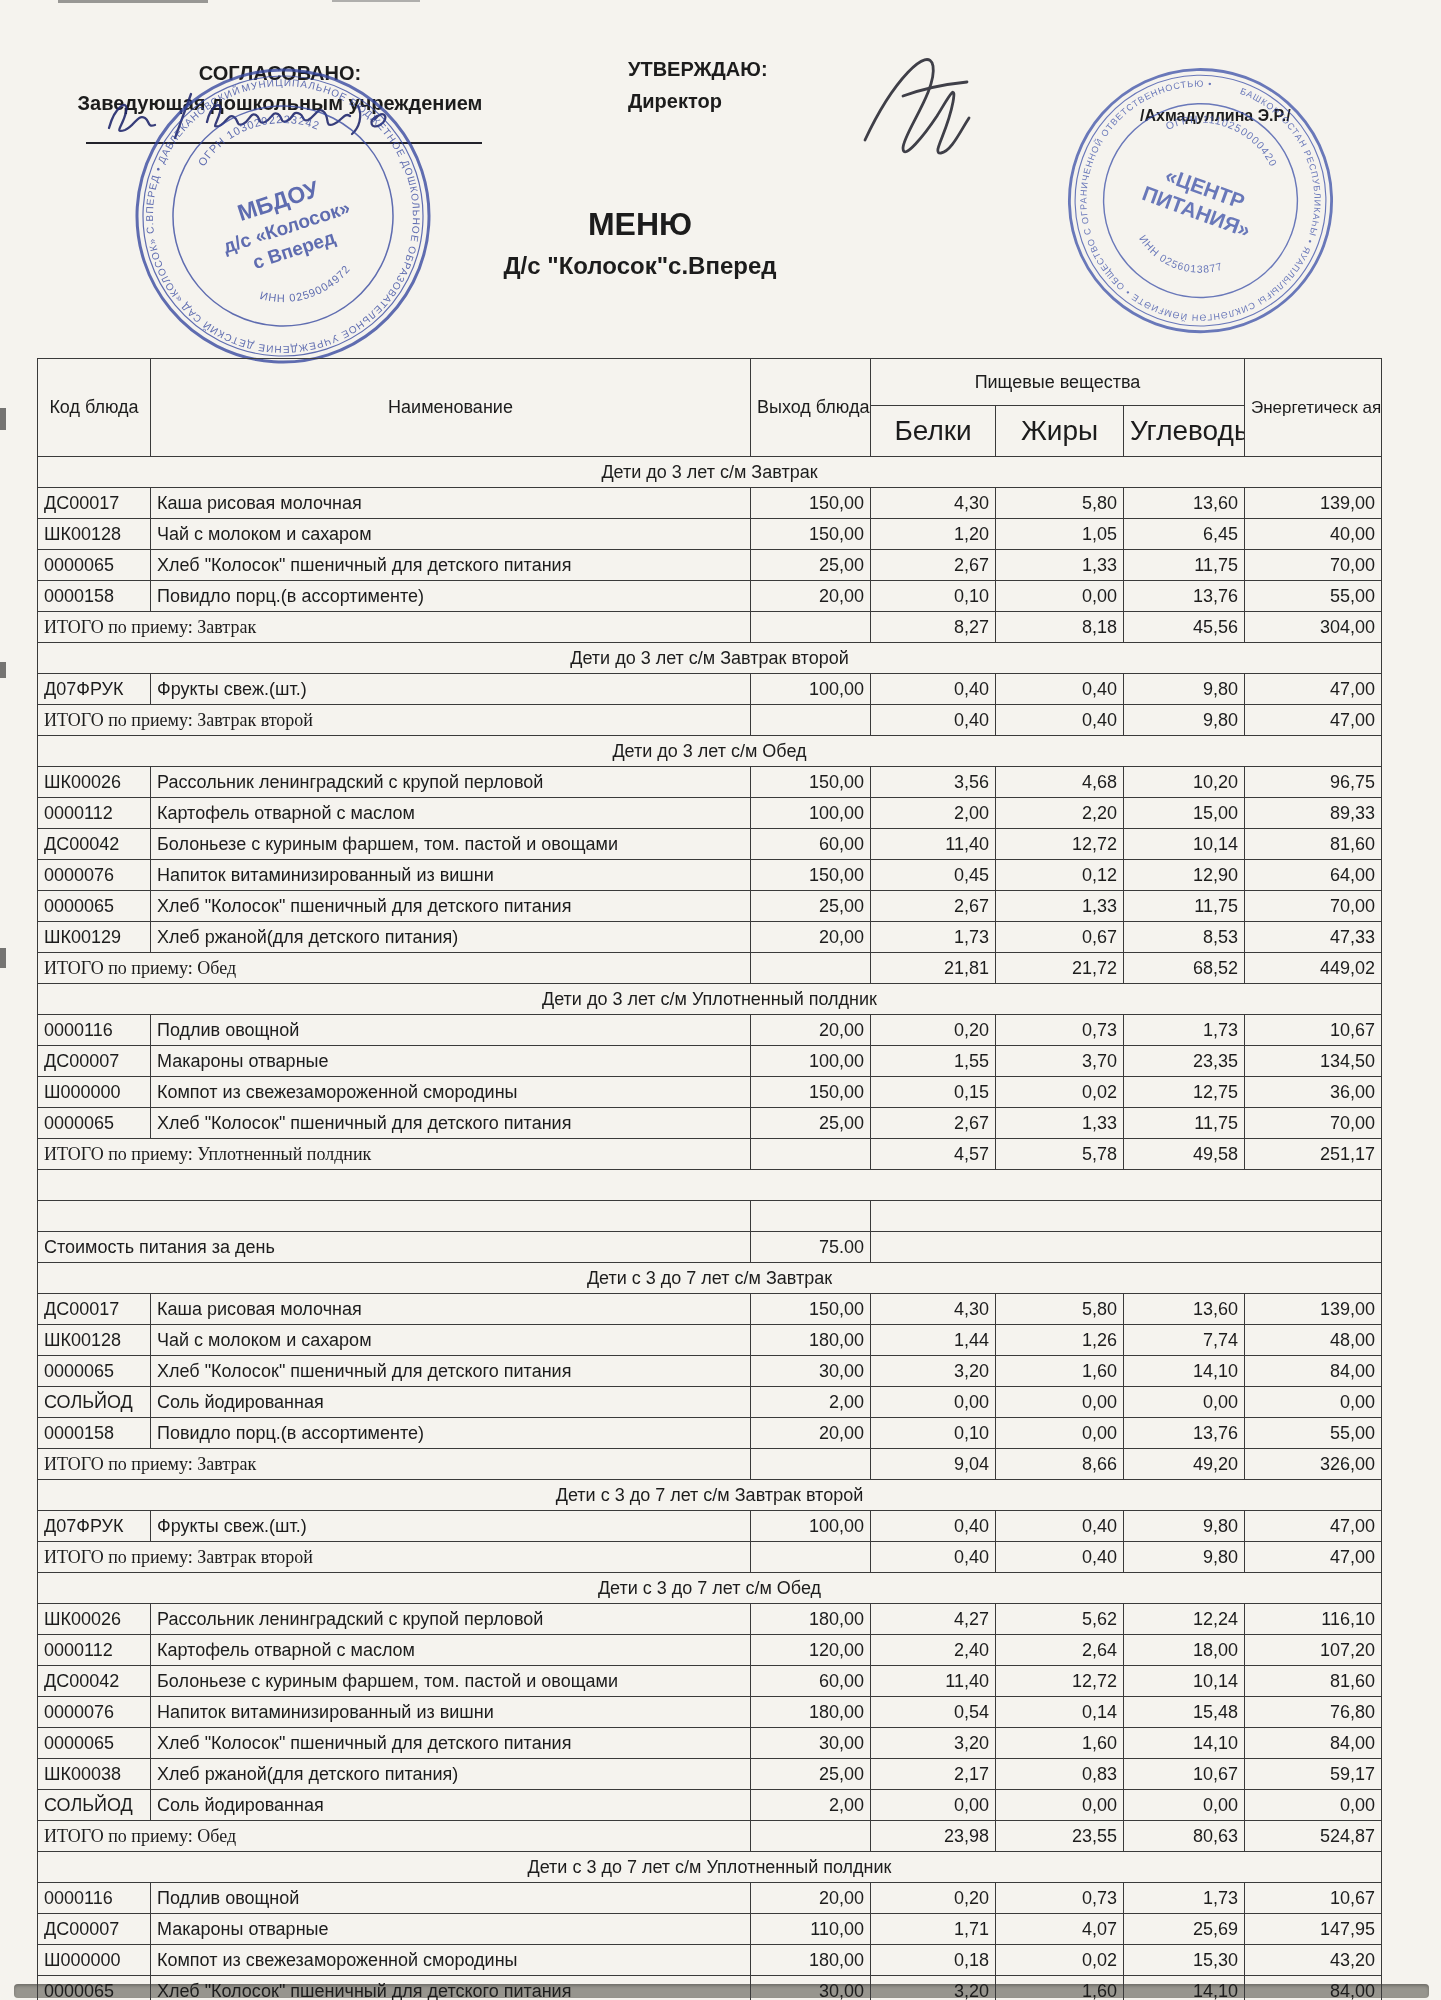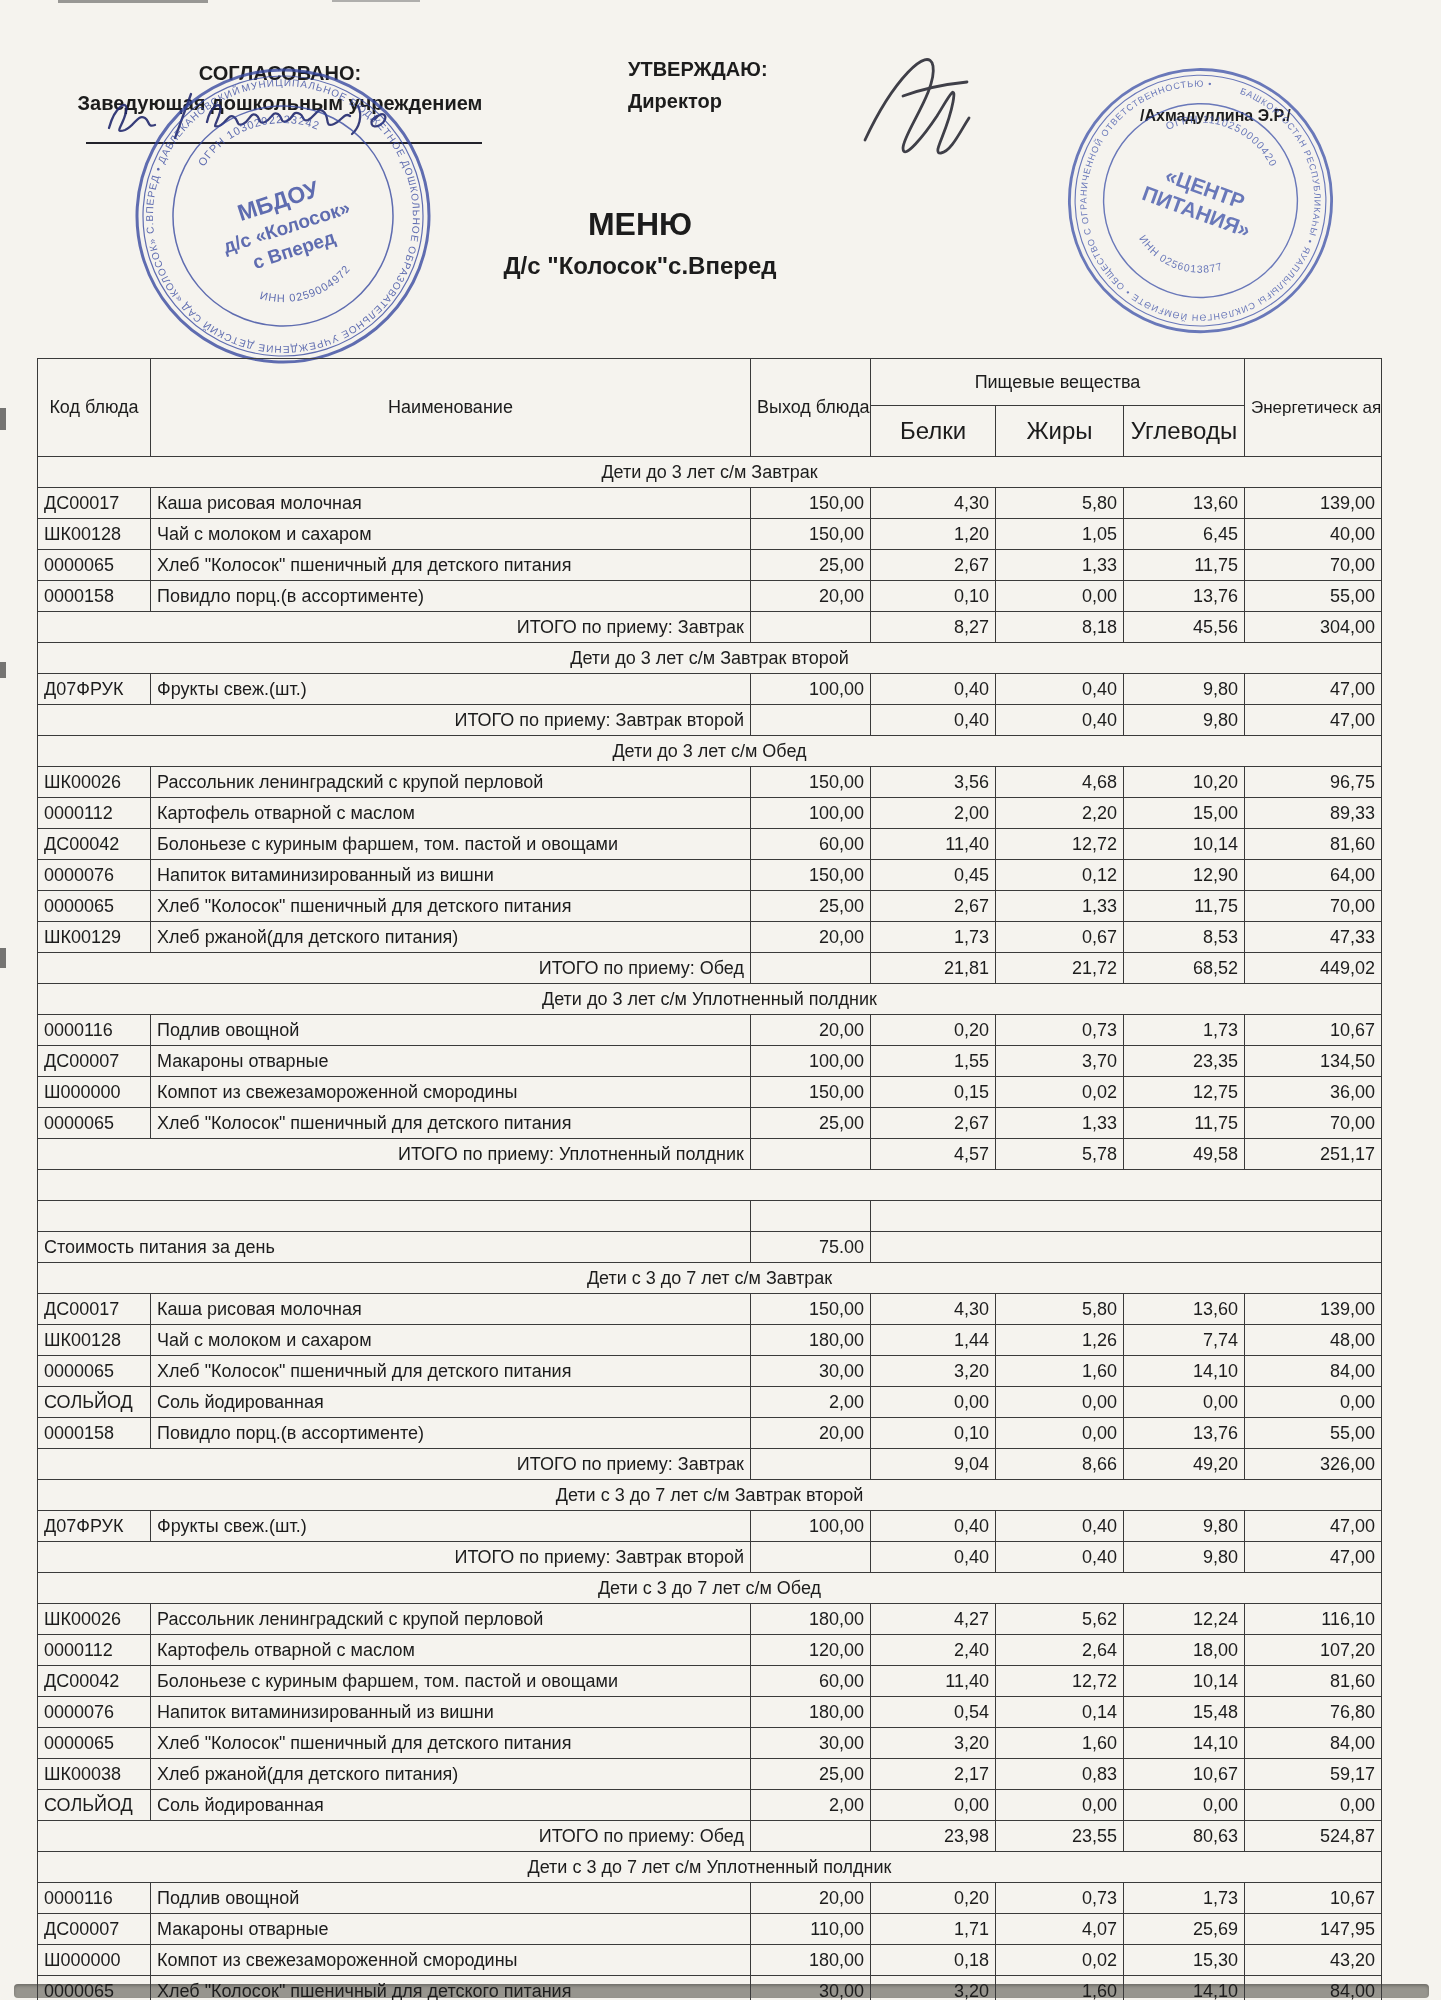--- a/index.html
+++ b/index.html
@@ -42,31 +42,31 @@
     font-size:18px;font-weight:normal;
     padding:0 6px;height:30px;
     overflow:hidden;white-space:nowrap;
     background:transparent;color:#1c1c1c;
   }
   th.hdr{
     font-weight:bold;font-size:19px;text-align:center;vertical-align:middle;
     white-space:pre-line;line-height:1.15;overflow-wrap:anywhere;
   }
   tr.hrow1 th{height:46px;}
-  tr.hrow2 th{height:50px;font-size:24px;}
+  tr.hrow2 th{height:50px;font-size:28px;}
   td.section-title{
     border:none;font-weight:bold;font-size:20px;text-align:center;
     height:27px;white-space:nowrap;
   }
   td.gap-cell{border:none;height:12px;}
   td.c-code{text-align:left;padding-left:8px;}
   td.c-name{text-align:left;padding-left:10px;}
   td.c-qty{text-align:right;padding-right:28px;}
   td.c-num{text-align:right;padding-right:8px;}
-  td.total-label{font-weight:bold;font-size:19px;text-align:right;padding-left:8px;height:31px;}
+  td.total-label{font-weight:bold;font-size:19px;text-align:left;padding-left:8px;height:31px;font-family:Liberation Serif, serif;}
   td.cost-label{font-weight:bold;font-size:19px;text-align:left;padding-left:8px;height:31px;}
   td.cost-value{font-weight:bold;font-size:20px;text-align:right;}
   td.spacer{height:26px;}
 </style>
 </head>
 <body>
 
 <div class="page">
 
   <div class="edge-top1"></div>

